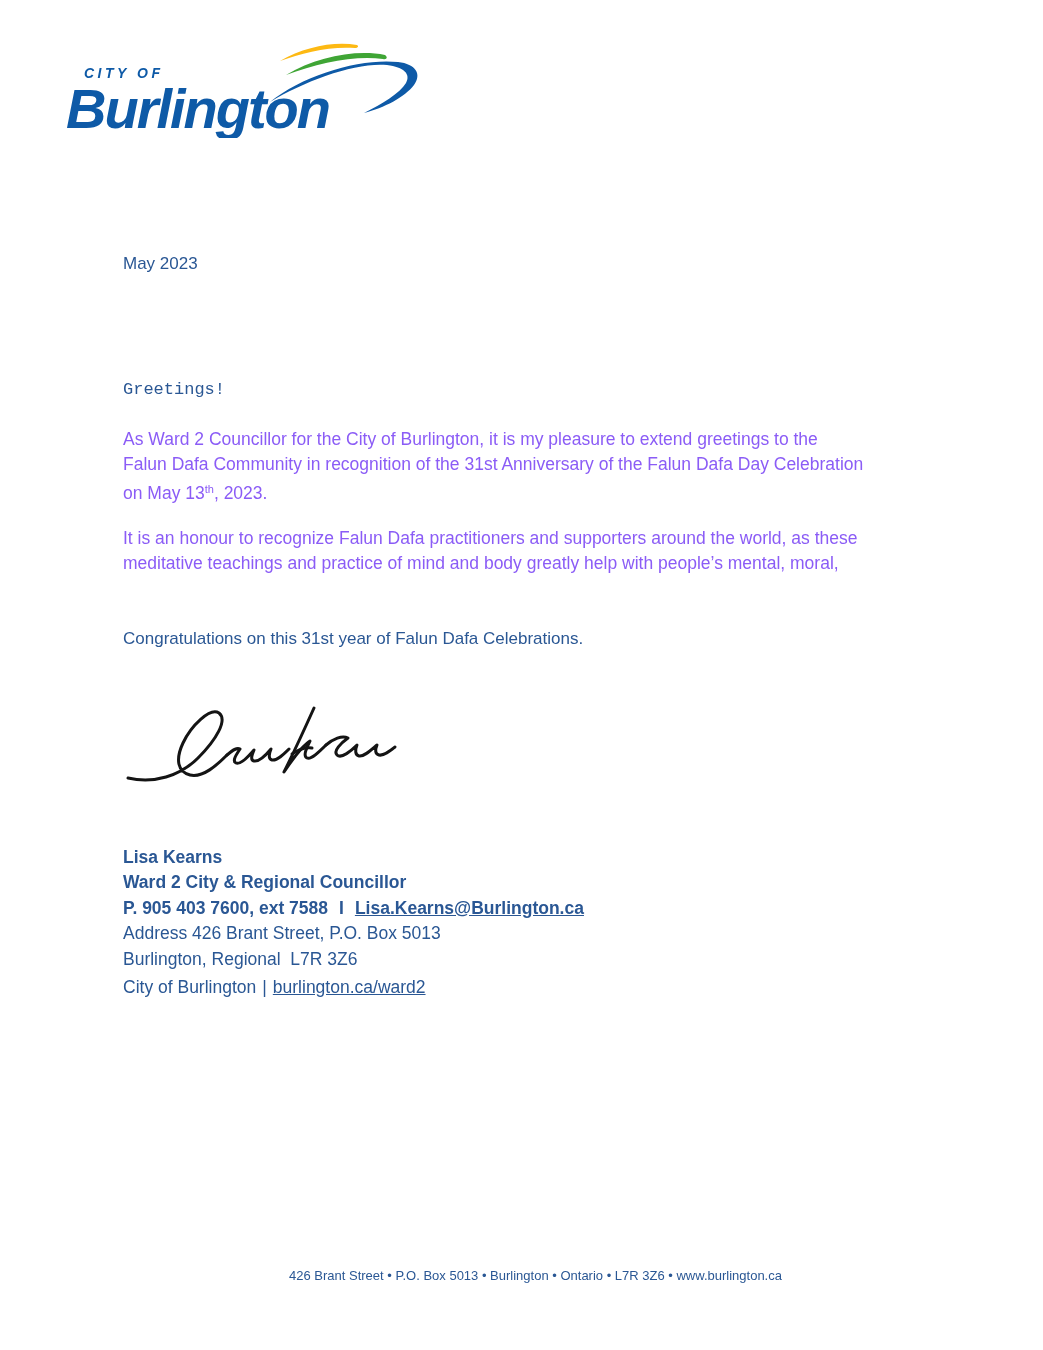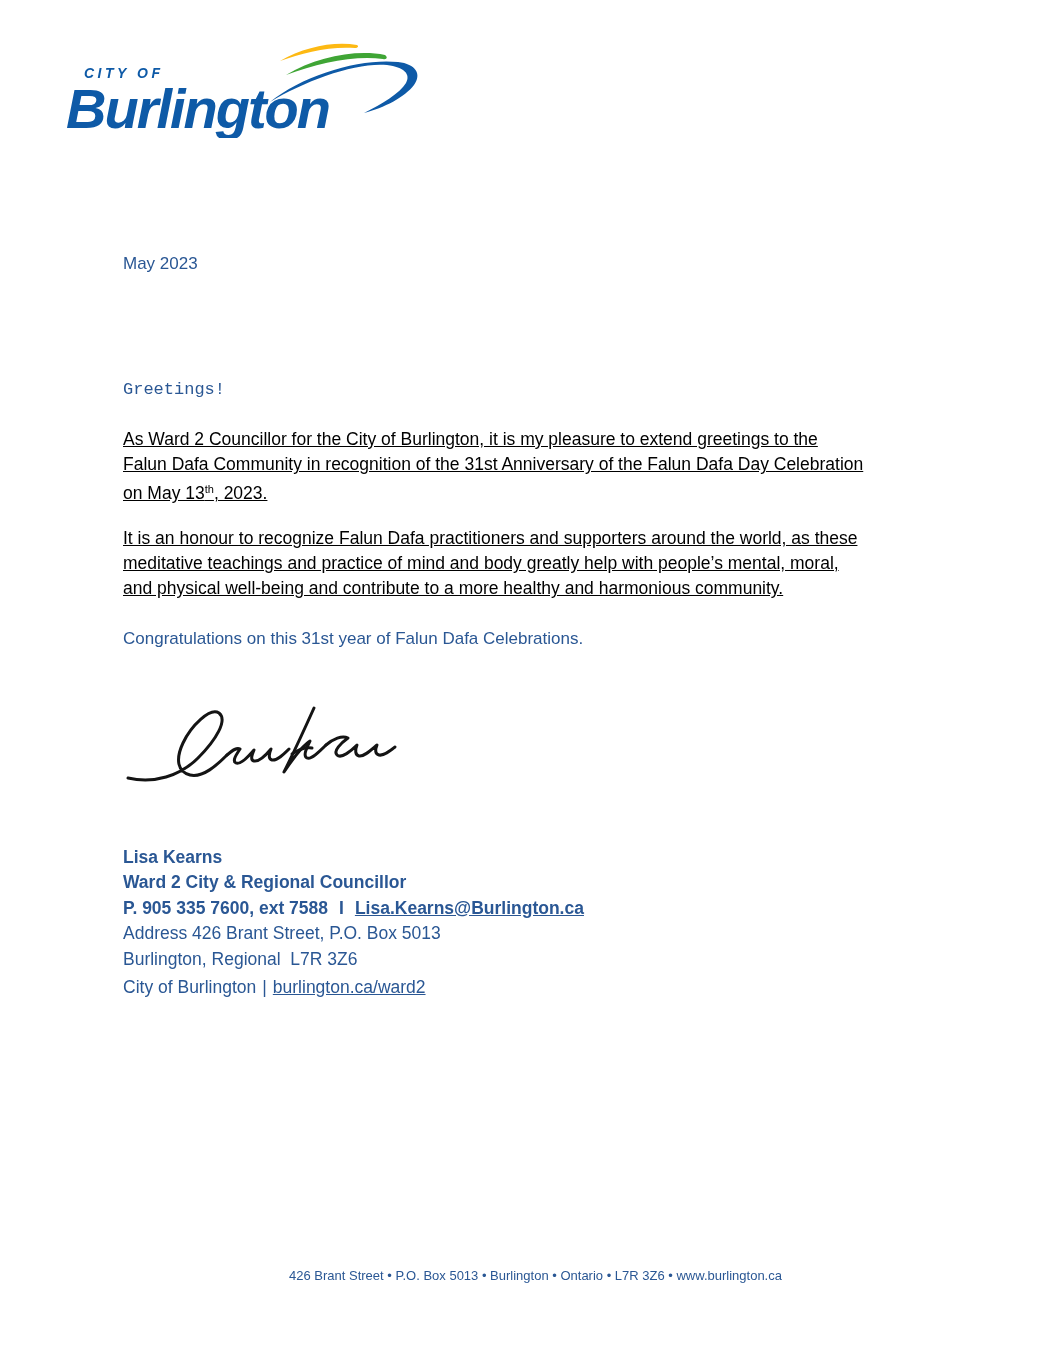--- a/index.html
+++ b/index.html
@@ -42,21 +42,21 @@
 
   
   .textline {
     position: absolute;
     left: 123px;
     font-size: 17px;
     line-height: 25px;
     white-space: pre;
     color: #2A5794;
   }
-  .para { position: absolute; left: 123px; font-size: 17.5px; line-height: 25.2px; color: #000000; text-decoration: underline; }
+  .para { position: absolute; left: 123px; font-size: 17.5px; line-height: 25.2px; color: #8b5cf6; }
   .para div { white-space: pre; }
   sup.sup { font-size: 11px; vertical-align: 6px; }
 
   
   .signature {
     position: absolute;
     left: 118px;
     top: 696px;
     width: 280px;
     height: 100px;
@@ -116,41 +116,40 @@
 
   <div class="para" style="top:427px;">
     <div>As Ward 2 Councillor for the City of Burlington, it is my pleasure to extend greetings to the</div>
     <div>Falun Dafa Community in recognition of the 31st Anniversary of the Falun Dafa Day Celebration</div>
     <div><span>on May 13</span><sup class="sup">th</sup><span>, 2023.</span></div>
   </div>
 
   <div class="para" style="top:526px;">
     <div>It is an honour to recognize Falun Dafa practitioners and supporters around the world, as these</div>
     <div>meditative teachings and practice of mind and body greatly help with people’s mental, moral,</div>
-    <div>and physical well-being and contribute to a more healthy and harmonious community.</div>
   </div>
 
   <div class="textline" style="top:626px;">Congratulations on this 31st year of Falun Dafa Celebrations.</div>
 
   <div class="signature">
     <svg width="280" height="100" viewBox="0 0 280 100">
       <g fill="none" stroke="#141414" stroke-width="3" stroke-linecap="round" stroke-linejoin="round">
         <path d="M10,82 C36,88 62,80 80,62 C98,44 110,24 101,17 C92,11 73,30 65,47 C57,64 60,76 72,79 C85,82 99,69 109,59"></path>
         <path d="M109,59 C115,54 119,51 122,53 C118,59 114,65 118,67 C122,69 130,61 136,54 C134,59 132,64 136,65 C141,66 148,59 153,53 C151,58 150,63 154,64 C159,65 166,58 171,53"></path>
         <path d="M196,12 C187,32 176,56 166,76 C174,64 184,50 192,45 C188,53 185,60 189,62 C193,64 201,56 208,49"></path>
         <path d="M208,49 C215,43 224,39 230,42 C223,47 215,55 219,59 C223,63 233,55 239,49 C237,54 237,59 241,60 C246,61 253,54 259,49 C257,54 257,58 261,59 C266,60 272,55 277,51"></path>
         <path d="M174,58 C180,54 188,51 194,52"></path>
       </g>
     </svg>
   </div>
 
   <div class="contact">
     <div class="bold">Lisa Kearns</div>
     <div class="bold">Ward 2 City &amp; Regional Councillor</div>
-    <div><span class="bold">P. 905 335 7600, ext 7588</span><span class="sep-i">I</span><a class="doc-link bold">Lisa.Kearns@Burlington.ca</a></div>
+    <div><span class="bold">P. 905 403 7600, ext 7588</span><span class="sep-i">I</span><a class="doc-link bold">Lisa.Kearns@Burlington.ca</a></div>
     <div>Address 426 Brant Street, P.O. Box 5013</div>
     <div>Burlington, Regional  L7R 3Z6</div>
     <div class="org-line"><span>City of Burlington</span><span class="pipe-sep">|</span><a class="doc-link">burlington.ca/ward2</a></div>
   </div>
 
   <div class="footer">426 Brant Street • P.O. Box 5013 • Burlington • Ontario • L7R 3Z6 • www.burlington.ca</div>
 
 </div>
 
 </body></html>

